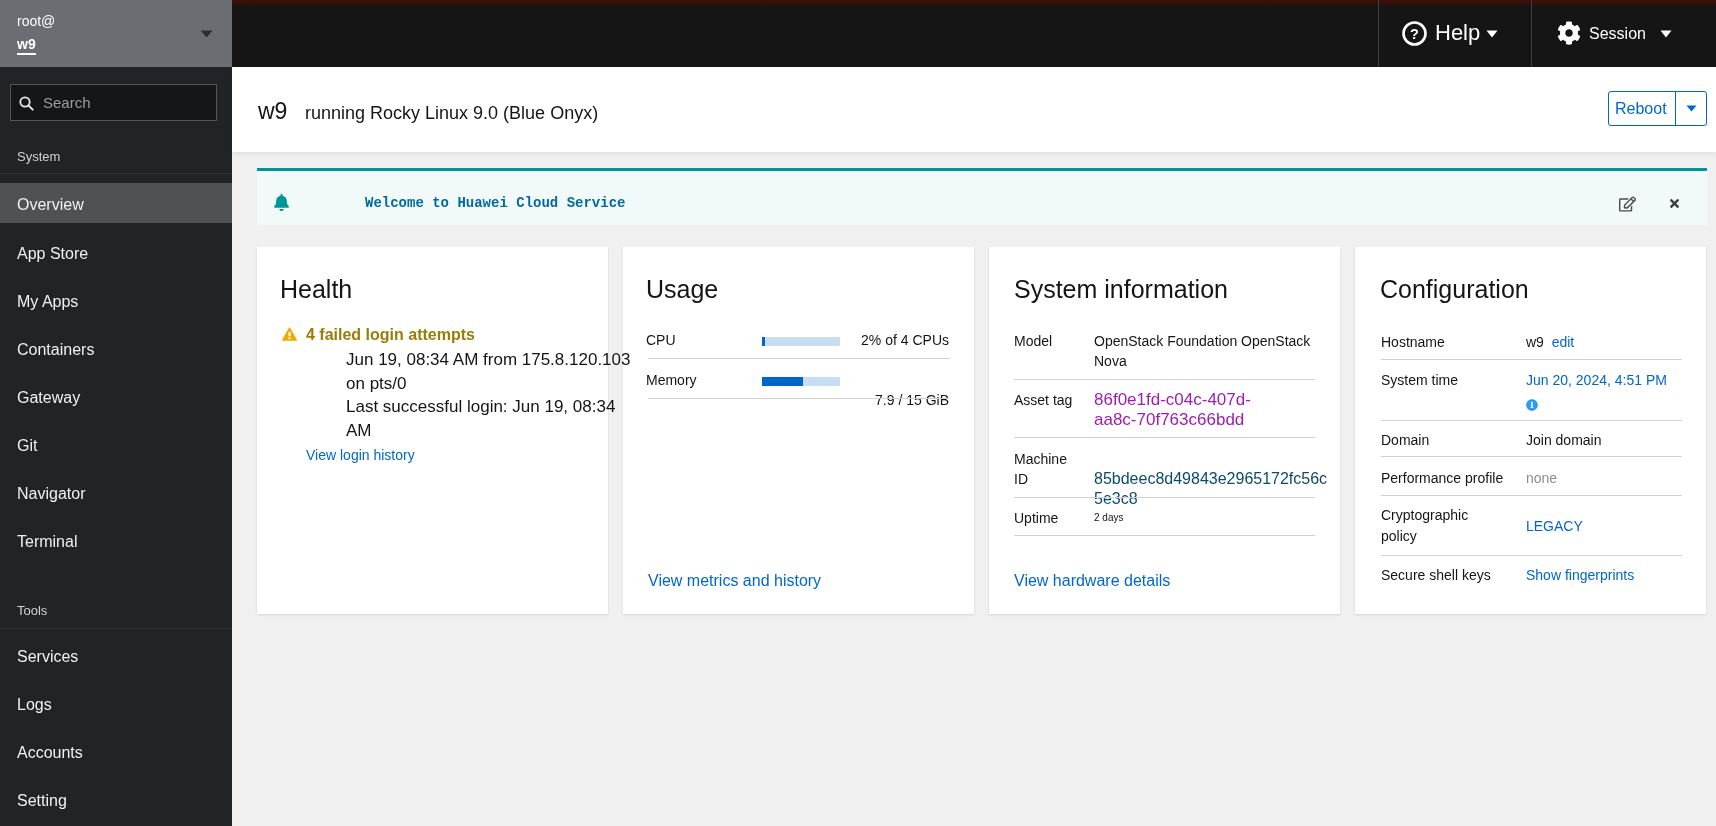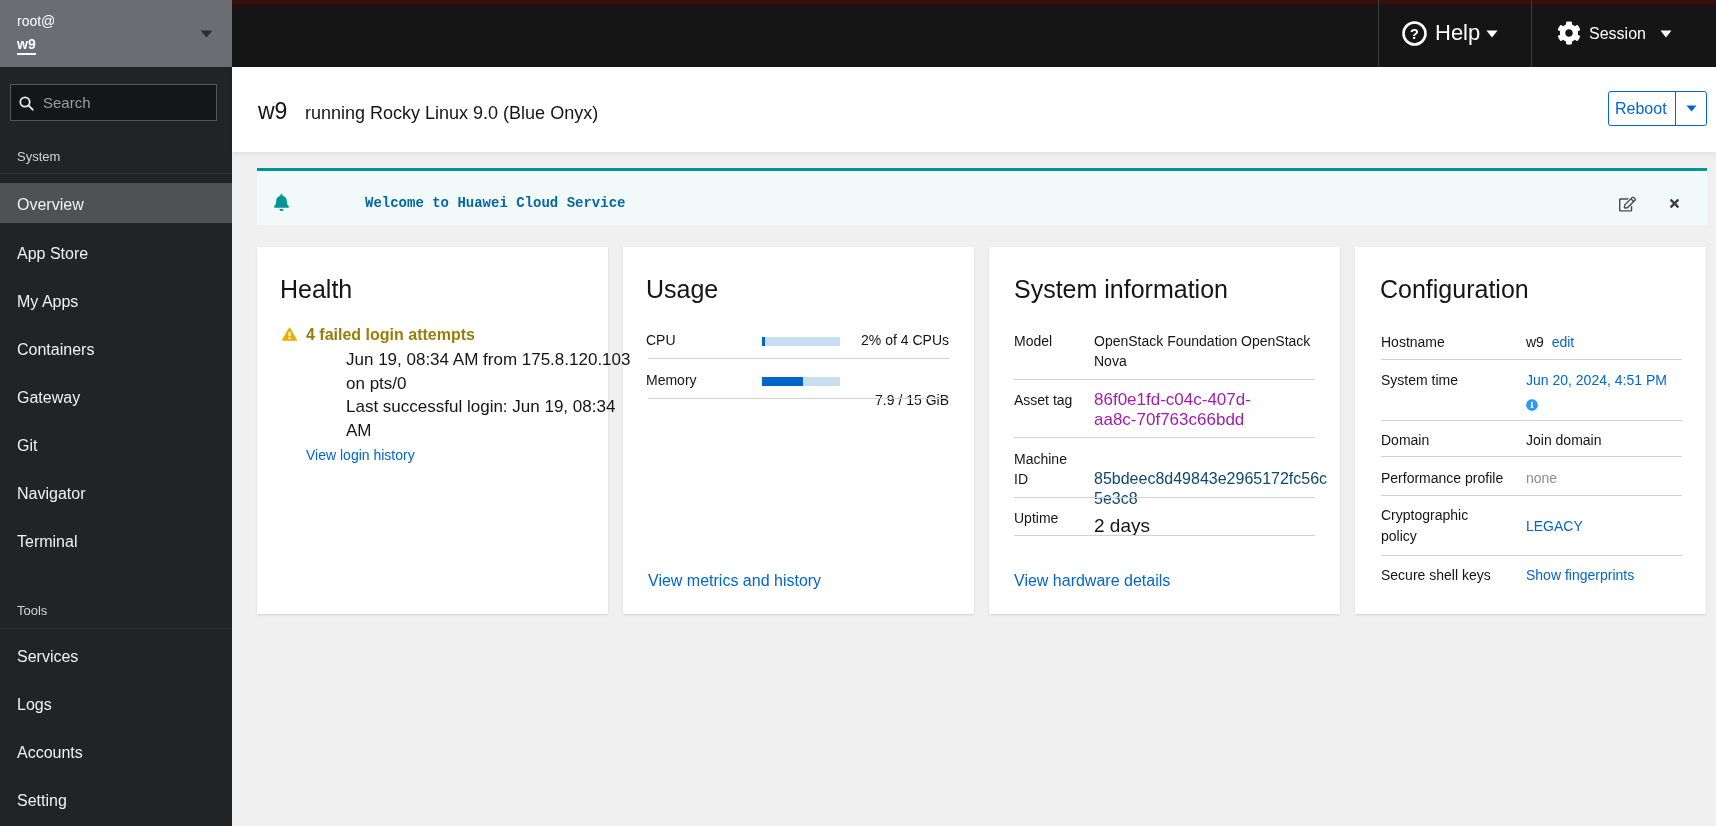--- a/index.html
+++ b/index.html
@@ -134,21 +134,21 @@
 <div class="abs" style="left:1014px;top:331px;font-size:14px;line-height:20px;color:#151515;">Model</div>
 <div class="abs" style="left:1094px;top:331px;font-size:14px;line-height:20px;color:#151515;">OpenStack Foundation OpenStack<br>Nova</div>
 <div class="sep" style="left:1014px;top:379px;width:301px;"></div>
 <div class="abs" style="left:1014px;top:390px;font-size:14px;line-height:20px;color:#151515;">Asset tag</div>
 <div class="abs" style="left:1094px;top:390px;font-size:17px;line-height:20px;color:#a21caf;">86f0e1fd-c04c-407d-<br>aa8c-70f763c66bdd</div>
 <div class="sep" style="left:1014px;top:437px;width:301px;"></div>
 <div class="abs" style="left:1014px;top:449px;font-size:14px;line-height:20px;color:#151515;">Machine<br>ID</div>
 <div class="abs" style="left:1094px;top:449px;font-size:16px;line-height:20px;color:#0c4a6e;margin-top:20px;">85bdeec8d49843e2965172fc56c<br>5e3c8</div>
 <div class="sep" style="left:1014px;top:497px;width:301px;"></div>
 <div class="abs" style="left:1014px;top:508px;font-size:14px;line-height:20px;color:#151515;">Uptime</div>
-<div class="abs" style="left:1094px;top:508px;font-size:19px;line-height:20px;color:#151515;margin-top:8px;">2 days</div>
+<div class="abs" style="left:1094px;top:508px;font-size:10px;line-height:20px;color:#151515;">2 days</div>
 <div class="sep" style="left:1014px;top:535px;width:301px;"></div>
 <div class="abs lnk" style="left:1014px;top:572px;font-size:16px;line-height:17px;">View hardware details</div>
 
 <div class="ctitle" style="left:1380px;">Configuration</div>
 <div class="abs" style="left:1381px;top:334px;font-size:14px;line-height:16px;color:#151515;">Hostname</div>
 <div class="abs" style="left:1526px;top:334px;font-size:14px;line-height:16px;color:#151515;">w9&nbsp; <span class="lnk">edit</span></div>
 <div class="sep" style="left:1381px;top:359px;width:301px;"></div>
 <div class="abs lnk" style="left:1526px;top:372px;font-size:14px;line-height:16px;">Jun 20, 2024, 4:51 PM</div>
 <div class="abs" style="left:1381px;top:372px;font-size:14px;line-height:16px;color:#151515;">System time</div>
 <svg class="abs" style="left:1526px;top:399px;" width="12" height="12" viewBox="0 0 512 512">

